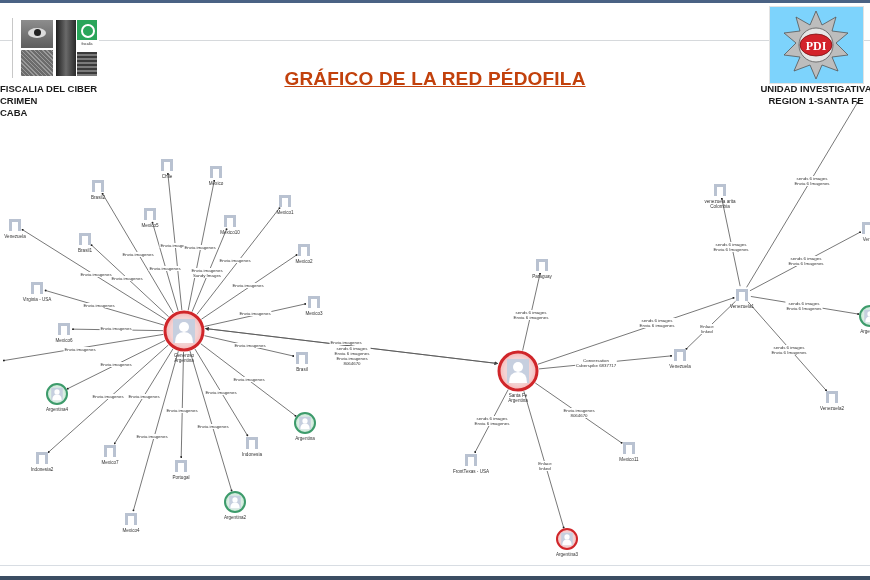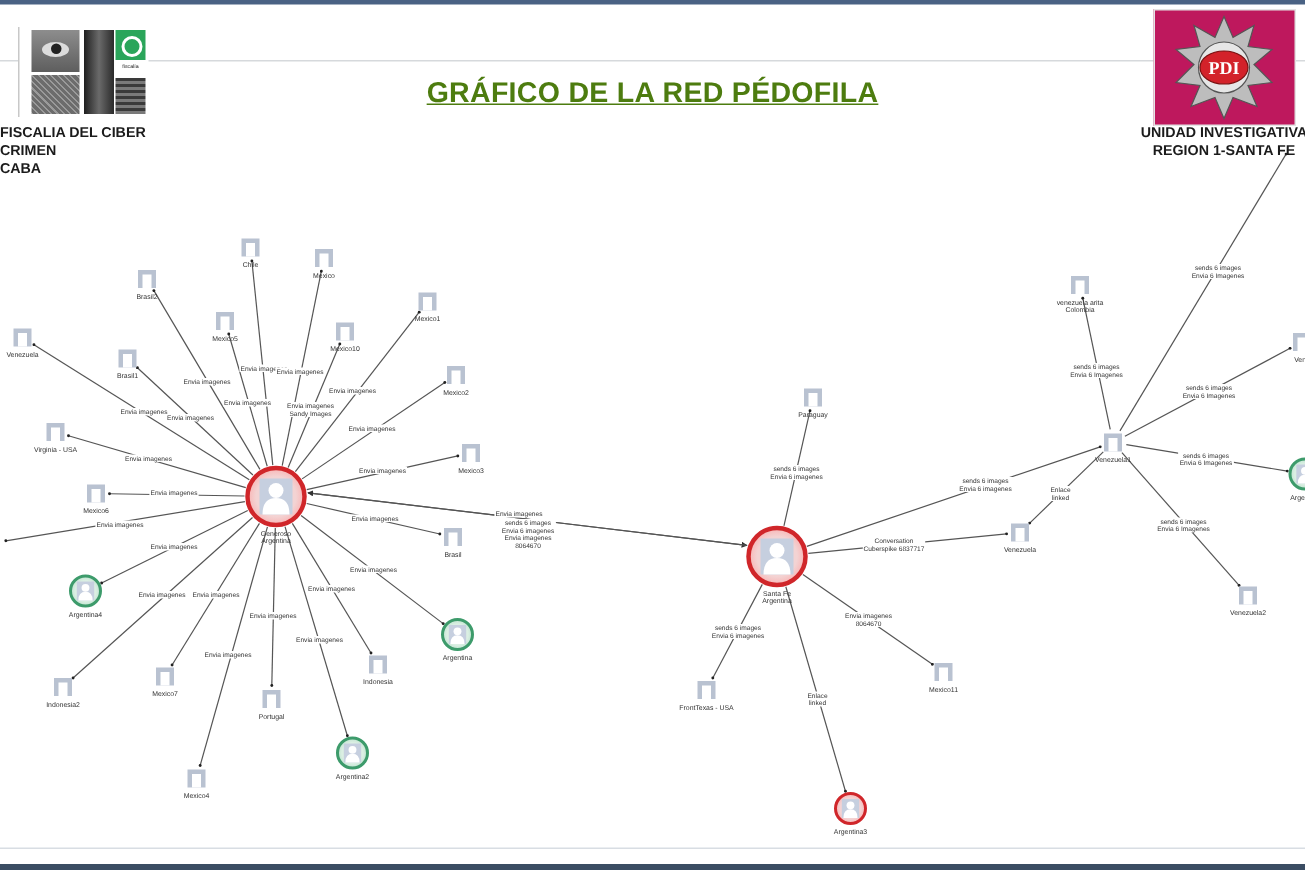--- a/index.html
+++ b/index.html
@@ -16,29 +16,29 @@
     position: absolute; left: 12px; top: 18px; width: 86px; height: 60px; background: #fff;
     border-left: 1px solid #c8c8c8;
   }
   .logo-tile { position: absolute; }
   .left-caption {
     position: absolute; left: 0px; top: 83px; width: 115px; 
     font-weight: bold; font-size: 9.5px; line-height: 12px; color: #1b1b1b;
   }
   .right-logo-box {
     position: absolute; left: 769px; top: 6px; width: 93px; height: 76px;
-    border: 1px solid #e3e3e3; background: #be185d;
+    border: 1px solid #e3e3e3; background: #7dd3fc;
   }
   .right-caption {
     position: absolute; left: 756px; top: 83px; width: 120px; text-align: center;
     font-weight: bold; font-size: 9.5px; line-height: 12px; color: #1b1b1b;
   }
   .page-title {
-    position: absolute; left: 200px; top: 52px; width: 470px; text-align: center;
-    font-weight: bold; font-size: 19px; color: #4d7c0f; text-decoration: underline;
+    position: absolute; left: 200px; top: 68px; width: 470px; text-align: center;
+    font-weight: bold; font-size: 19px; color: #c2410c; text-decoration: underline;
     letter-spacing: 0.2px;
   }
   svg.graph { position: absolute; left: 0; top: 0; }
   .node-label { font-size: 4.6px; fill: #333; font-family: "Liberation Sans", sans-serif; }
   .edge-label { font-size: 4.4px; fill: #333; font-family: "Liberation Sans", sans-serif; }
 </style>
 </head>
 <body>
 
 <div class="top-bar"></div>

